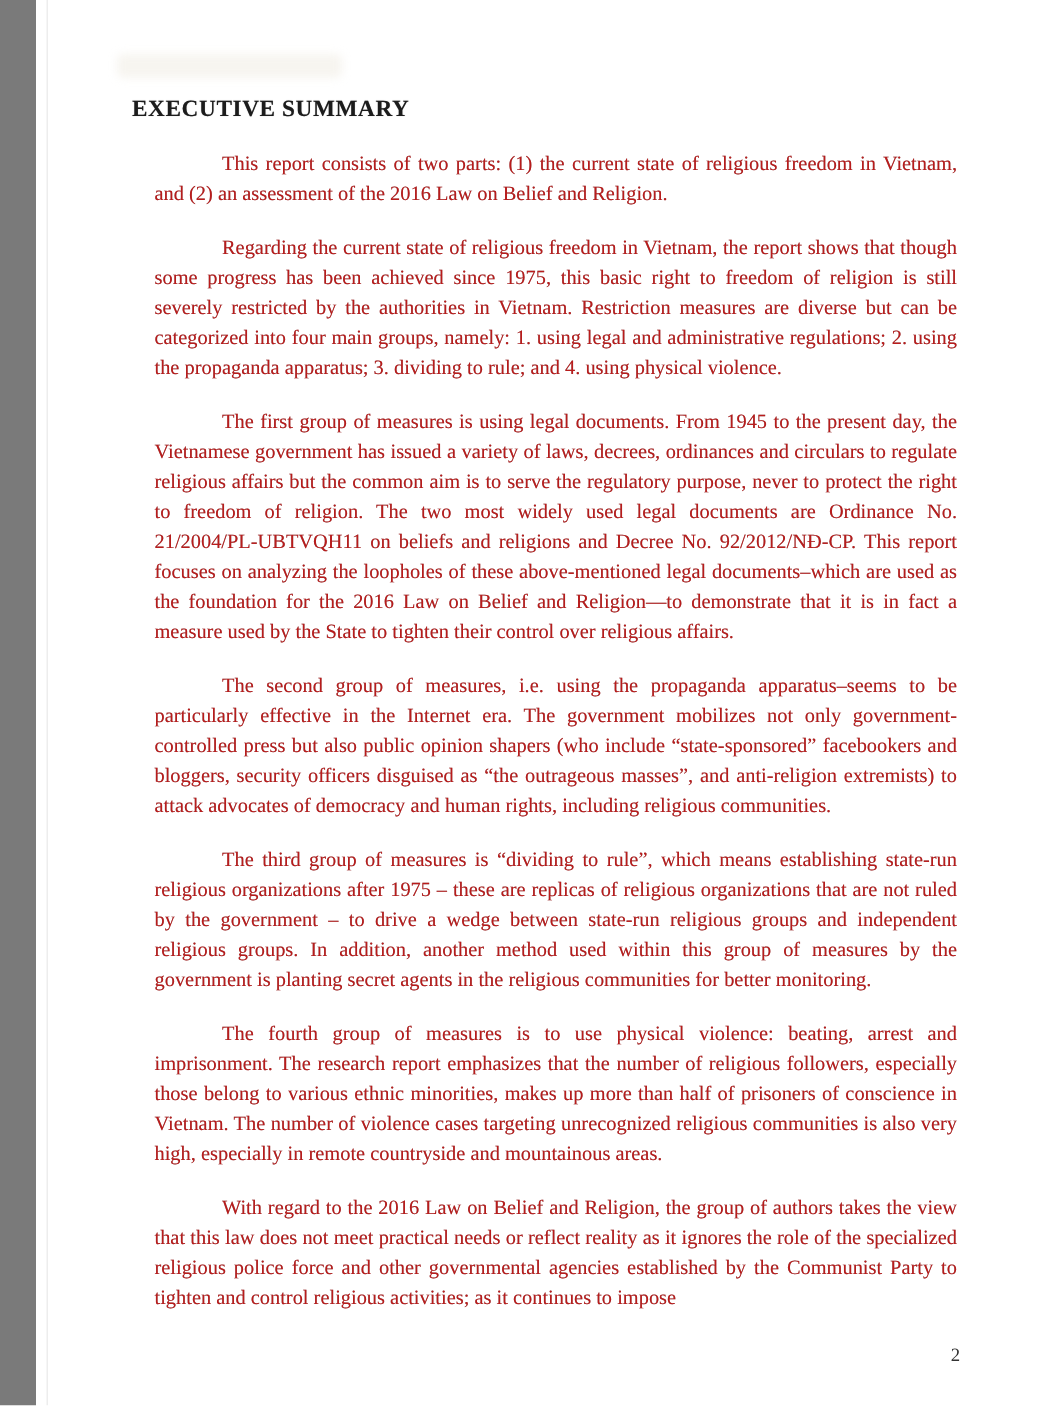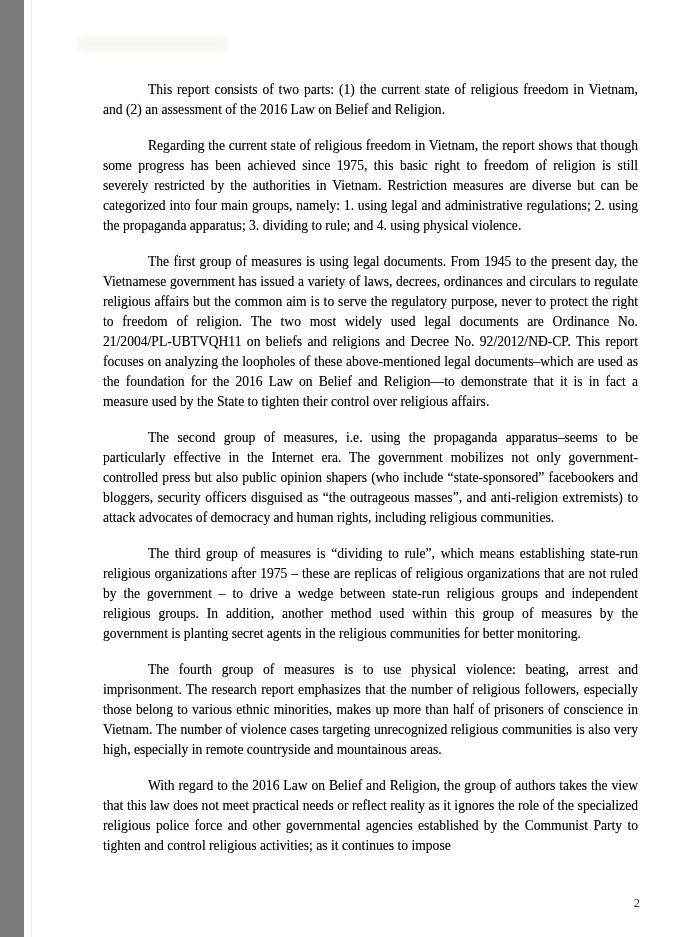--- a/index.html
+++ b/index.html
@@ -62,40 +62,41 @@
   .doc-body {
     margin-left: 15px;
     width: 535px;
   }
   .doc-body p {
     margin: 16px 0 8px 0;
     font-size: 13.6px;
     line-height: 20px;
     text-align: justify;
     text-indent: 45px;
-    color: #000000;
+    color: #b91c1c;
     text-shadow: 0 0 0.4px rgba(40,40,40,0.45);
   }
   .page-number {
     position: absolute;
     right: 60px;
     bottom: 26px;
     font-size: 12.5px;
     color: #333333;
   }
 </style>
 </head>
 <body>
 
 <div class="viewer">
   <div class="edge-strip"></div>
   <div class="page-edge-line"></div>
   <div class="scan-artifact"></div>
 
   <div class="page-content">
+    <h1 class="doc-heading">EXECUTIVE SUMMARY</h1>
 
     <div class="doc-body">
       <p>This report consists of two parts: (1) the current state of religious freedom in Vietnam, and (2) an assessment of the 2016 Law on Belief and Religion.</p>
       <p>Regarding the current state of religious freedom in Vietnam, the report shows that though some progress has been achieved since 1975, this basic right to freedom of religion is still severely restricted by the authorities in Vietnam. Restriction measures are diverse but can be categorized into four main groups, namely: 1. using legal and administrative regulations; 2. using the propaganda apparatus; 3. dividing to rule; and 4. using physical violence.</p>
       <p>The first group of measures is using legal documents. From 1945 to the present day, the Vietnamese government has issued a variety of laws, decrees, ordinances and circulars to regulate religious affairs but the common aim is to serve the regulatory purpose, never to protect the right to freedom of religion. The two most widely used legal documents are Ordinance No. 21/2004/PL-UBTVQH11 on beliefs and religions and Decree No. 92/2012/NĐ-CP. This report focuses on analyzing the loopholes of these above-mentioned legal documents–which are used as the foundation for the 2016 Law on Belief and Religion—to demonstrate that it is in fact a measure used by the State to tighten their control over religious affairs.</p>
       <p>The second group of measures, i.e. using the propaganda apparatus–seems to be particularly effective in the Internet era. The government mobilizes not only government-controlled press but also public opinion shapers (who include “state-sponsored” facebookers and bloggers, security officers disguised as “the outrageous masses”, and anti-religion extremists) to attack advocates of democracy and human rights, including religious communities.</p>
       <p>The third group of measures is “dividing to rule”, which means establishing state-run religious organizations after 1975 – these are replicas of religious organizations that are not ruled by the government – to drive a wedge between state-run religious groups and independent religious groups. In addition, another method used within this group of measures by the government is planting secret agents in the religious communities for better monitoring.</p>
       <p>The fourth group of measures is to use physical violence: beating, arrest and imprisonment. The research report emphasizes that the number of religious followers, especially those belong to various ethnic minorities, makes up more than half of prisoners of conscience in Vietnam. The number of violence cases targeting unrecognized religious communities is also very high, especially in remote countryside and mountainous areas.</p>
       <p>With regard to the 2016 Law on Belief and Religion, the group of authors takes the view that this law does not meet practical needs or reflect reality as it ignores the role of the specialized religious police force and other governmental agencies established by the Communist Party to tighten and control religious activities; as it continues to impose</p>
     </div>

